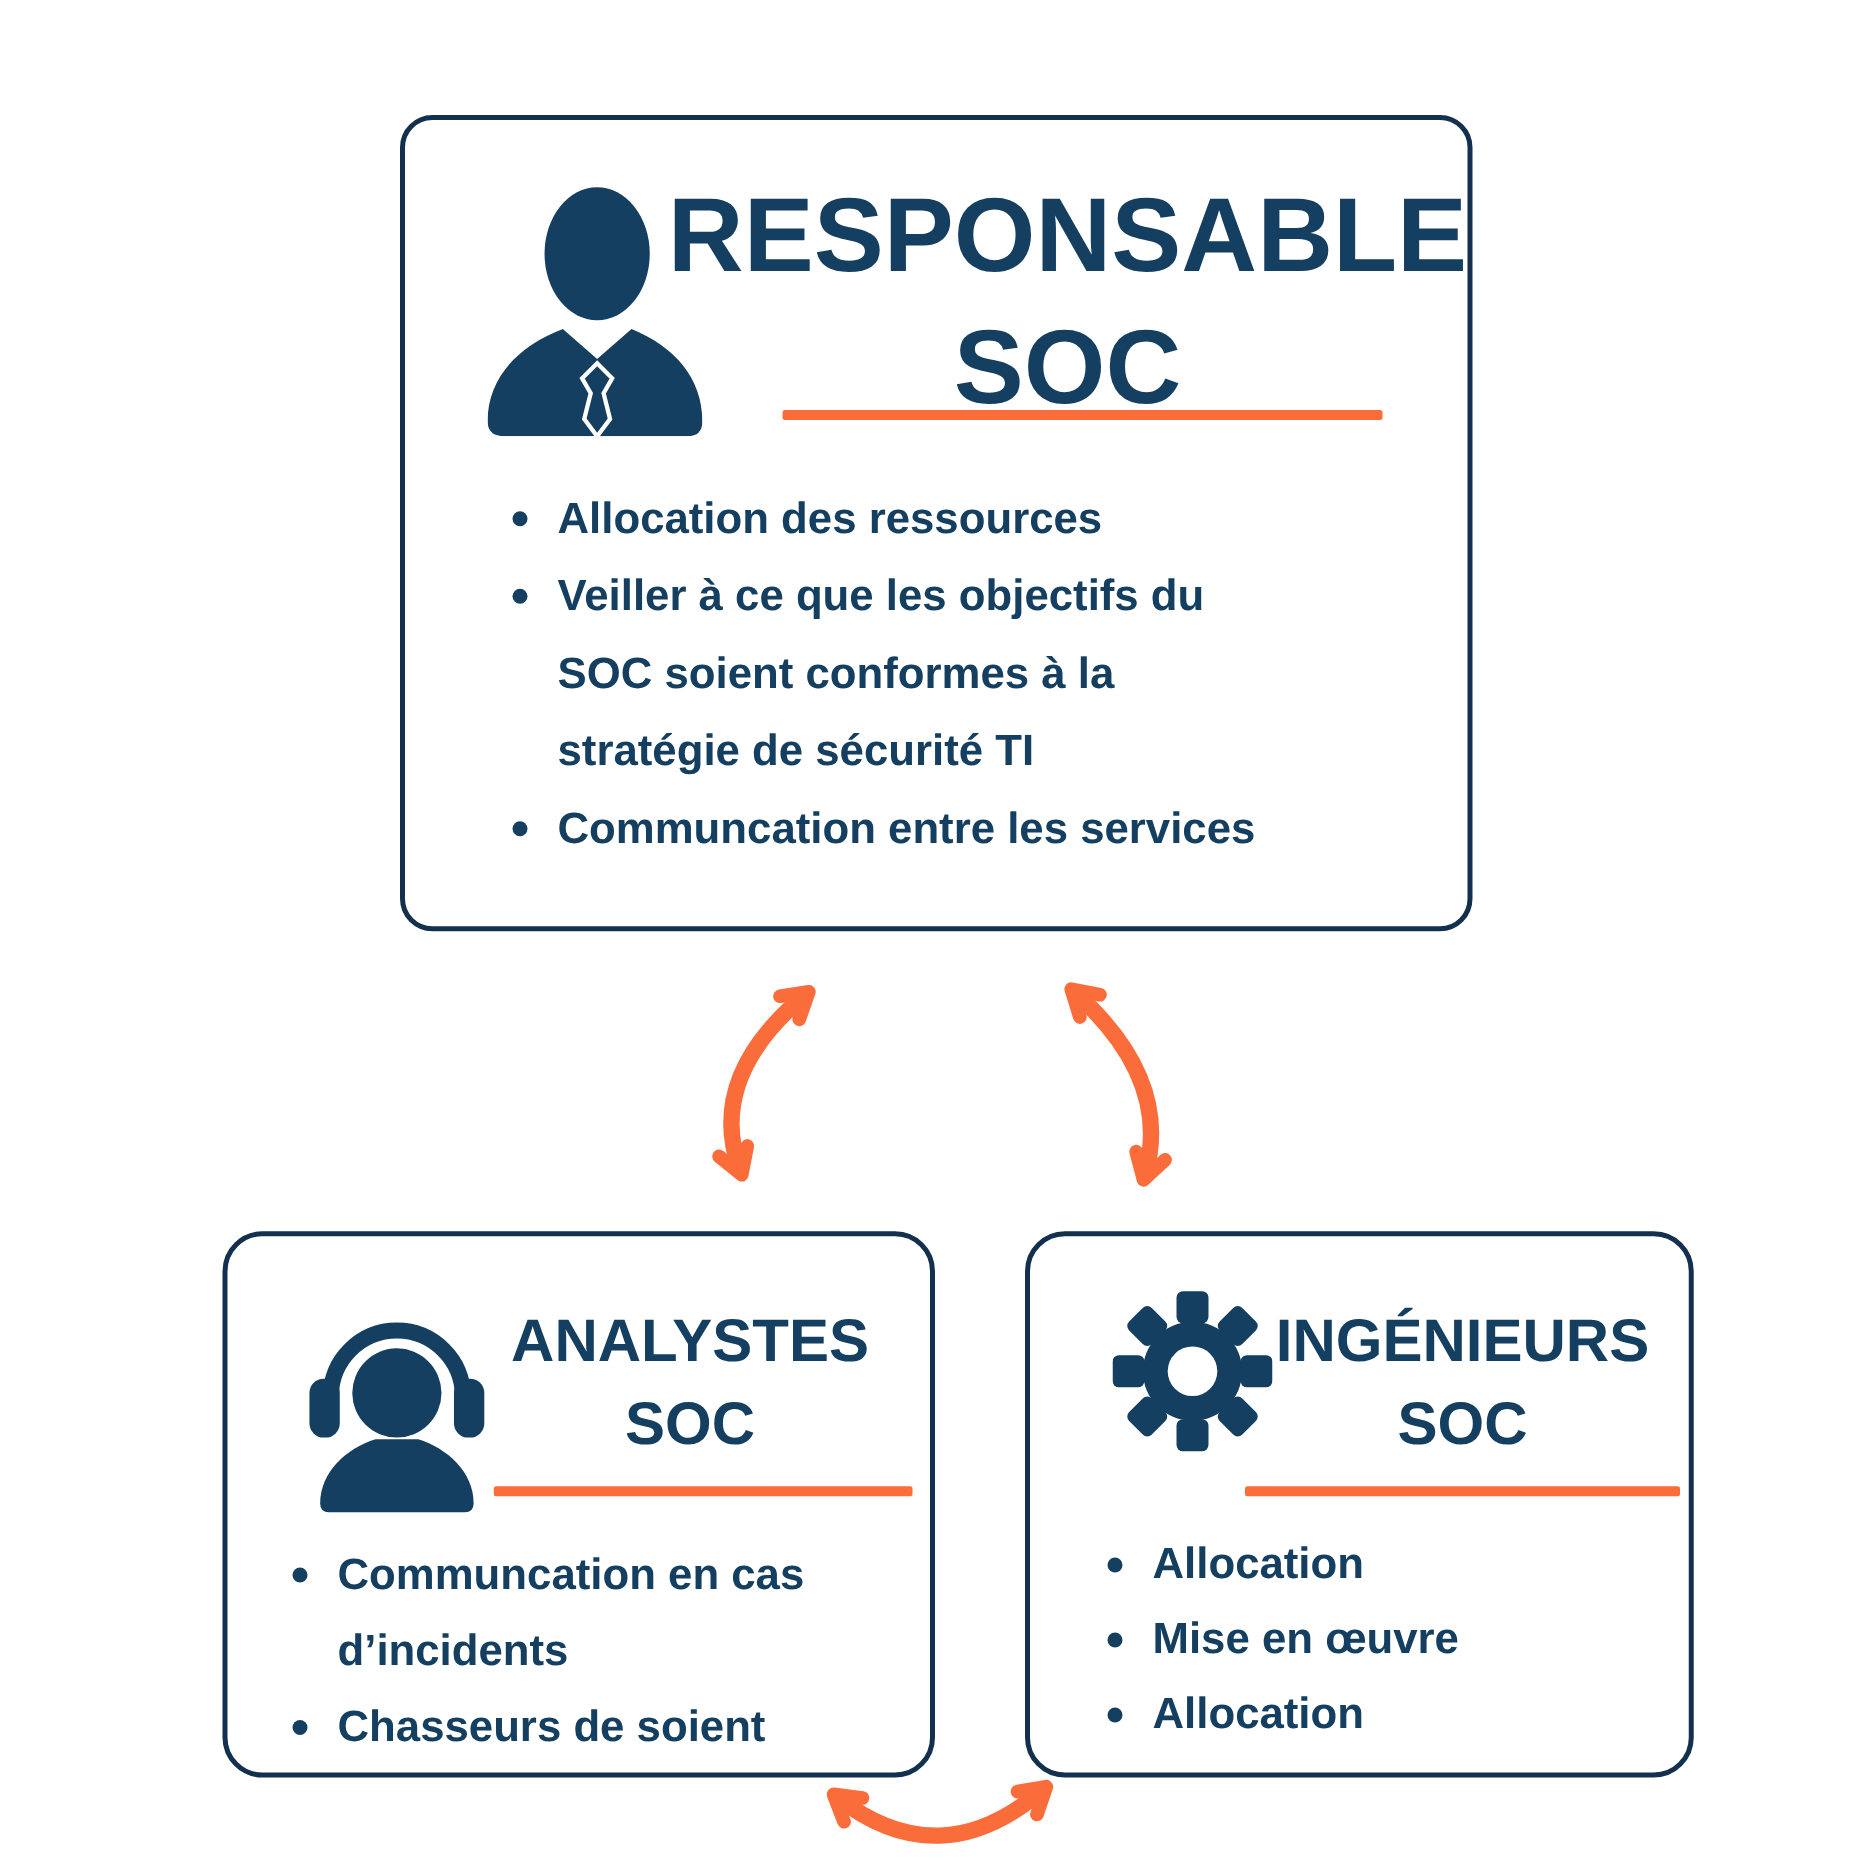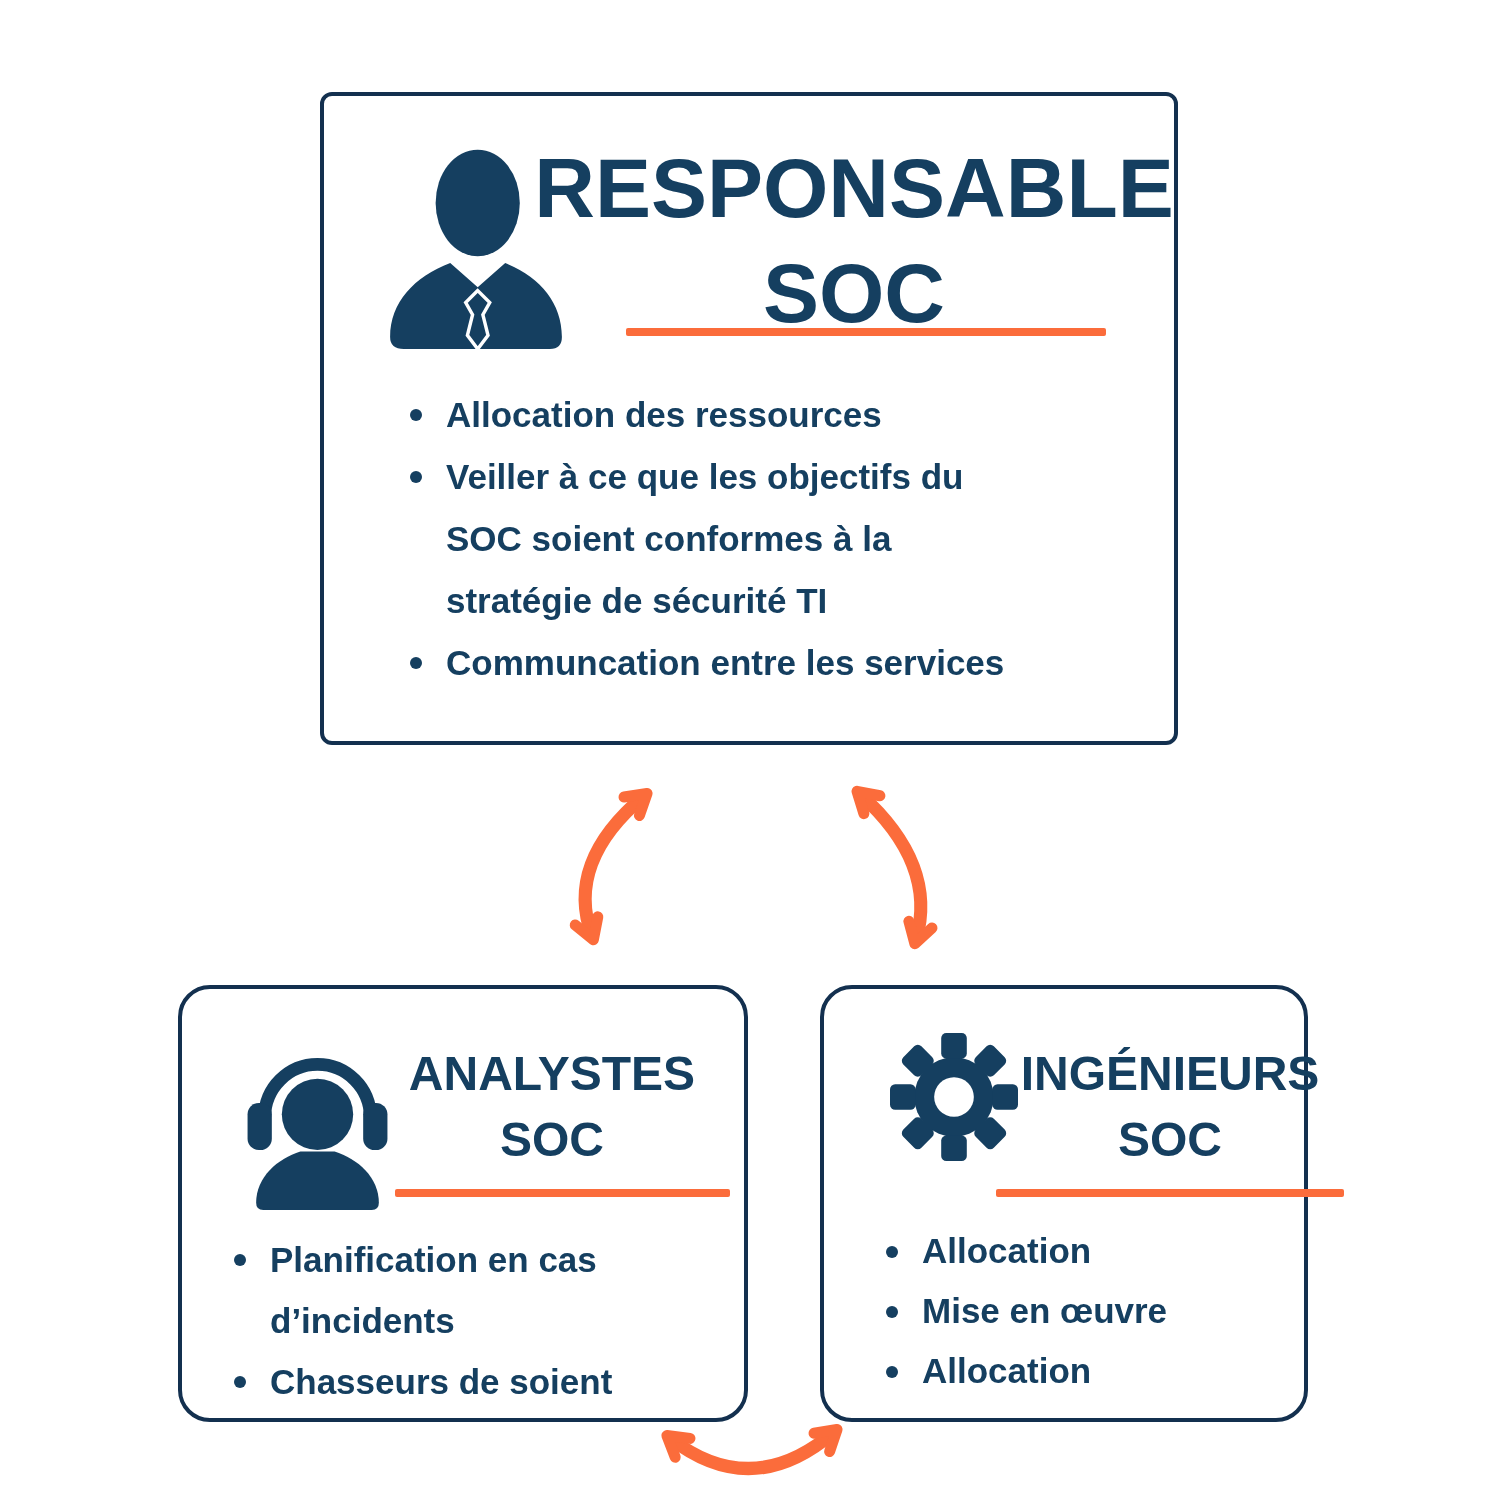--- a/index.html
+++ b/index.html
@@ -2,25 +2,25 @@
 <html><head>
 <meta charset="utf-8">
 <style>
   html,body{margin:0;padding:0;background:#ffffff;}
   .canvas{
     position:relative;width:1500px;height:1500px;background:#ffffff;
     font-family:"Liberation Sans", sans-serif;color:#153f60;overflow:hidden;
   }
   .card{
     position:absolute;background:#ffffff;border:4px solid #13304f;
-    border-radius:12px;box-sizing:border-box;
+    border-radius:26px;box-sizing:border-box;
   }
   .card-responsable{left:320px;top:92px;width:858px;height:653px;}
   .card-analystes{left:142px;top:985px;width:570px;height:437px;border-radius:32px;margin-left:36px;}
-  .card-ingenieurs{left:820px;top:985px;width:488px;height:437px;border-radius:32px;padding-left:32px;}
+  .card-ingenieurs{left:820px;top:985px;width:535px;height:437px;border-radius:32px;padding-left:32px;}
 
   .role-icon{position:absolute;}
   .icon-businessman{left:66px;top:52px;width:172px;height:201px;}
   .icon-headset{left:64px;top:54px;width:143px;height:167px;}
   .icon-gear{left:66px;top:42px;width:128px;height:132px;}
 
   .title{
     position:absolute;text-align:center;font-weight:700;color:#153f60;
   }
   .title-main{left:205px;top:40px;width:650px;font-size:84px;line-height:105px;letter-spacing:0px;}
@@ -80,21 +80,21 @@
       <rect x="82" y="42" width="17" height="33" rx="8" fill="#153f60"></rect>
       <circle cx="50" cy="50" r="25" fill="#153f60"></circle>
       <path d="M7,112 C7,94 22,81 38,76 L62,76 C78,81 93,94 93,112 Q93,117 88,117 L12,117 Q7,117 7,112 Z" fill="#153f60"></path>
     </svg>
     <div class="title title-sub title-analystes">
       <div>ANALYSTES</div>
       <div>SOC</div>
     </div>
     <div class="accent-underline ul-analystes"></div>
     <ul class="bullets bullets-analystes">
-      <li>Planification en cas d’incidents</li>
+      <li>Communcation en cas d’incidents</li>
       <li>Chasseurs de soient</li>
     </ul>
   </div>
 
   <div class="card card-ingenieurs">
     <svg class="role-icon icon-gear" viewBox="0 0 100 100">
       <g fill="#153f60">
         <circle cx="50" cy="50" r="31"></circle>
         <rect x="40" y="0" width="20" height="20" rx="4"></rect>
         <rect x="40" y="0" width="20" height="20" rx="4" transform="rotate(45 50 50)"></rect>

